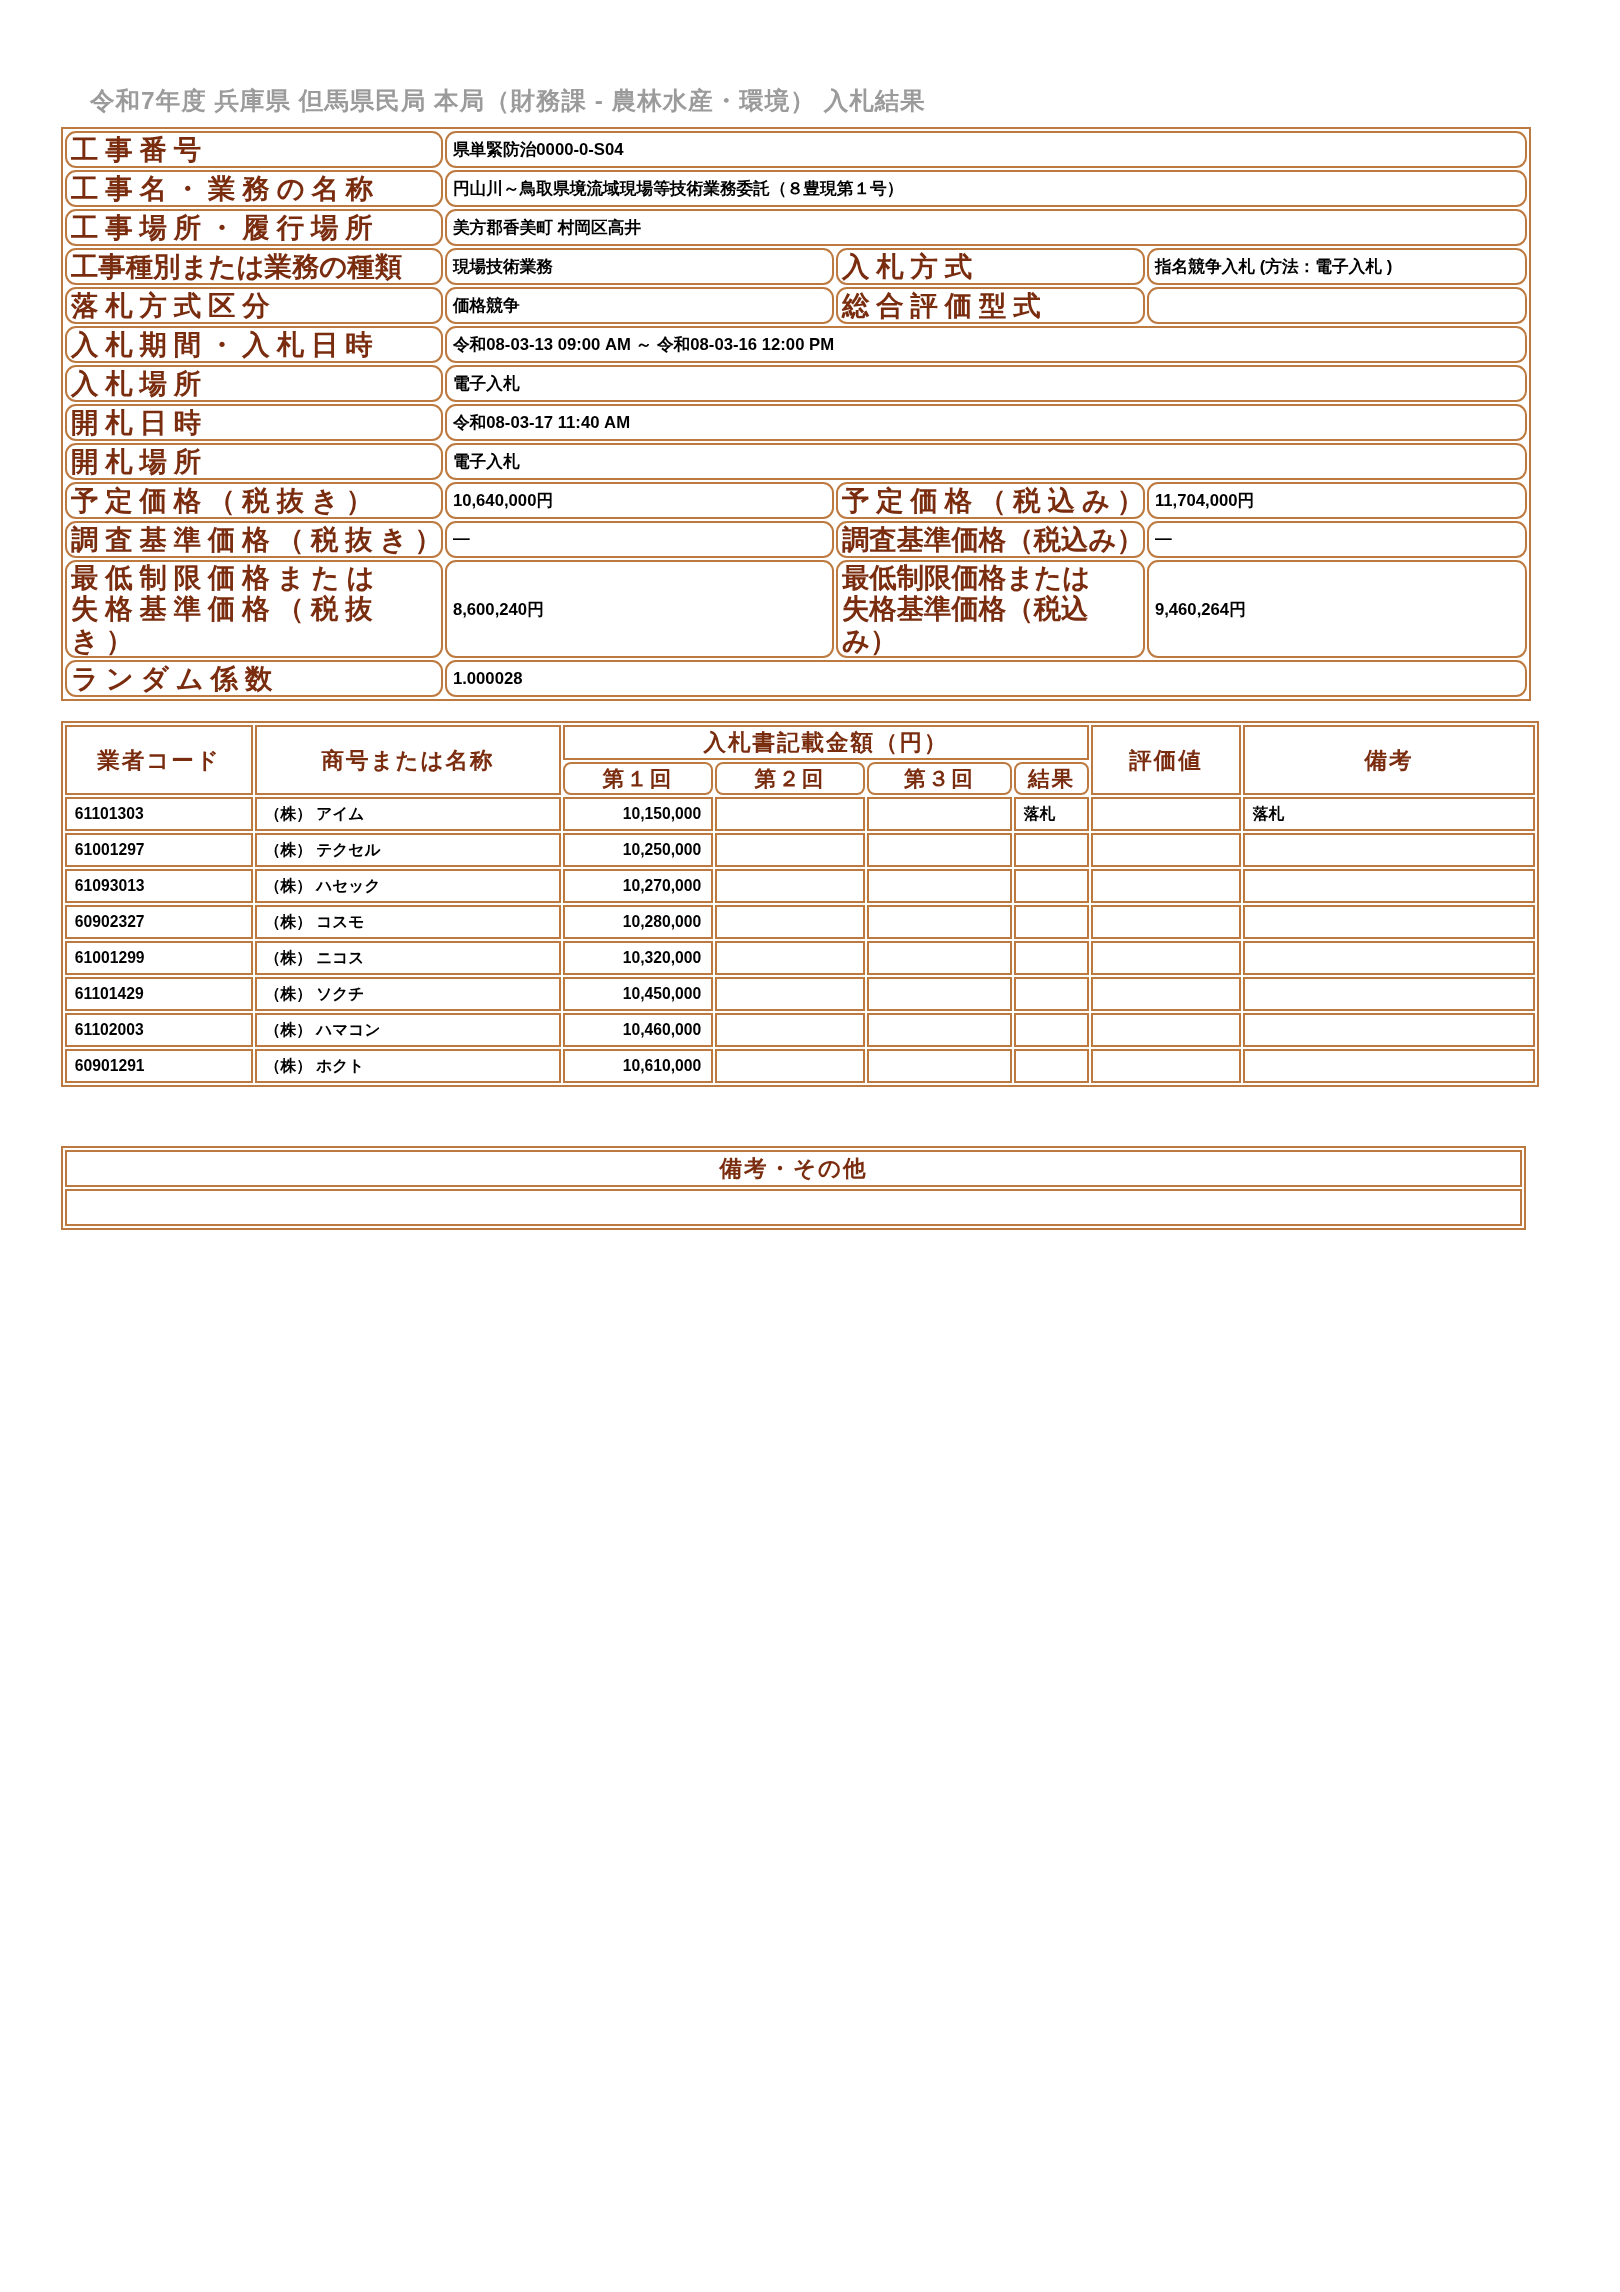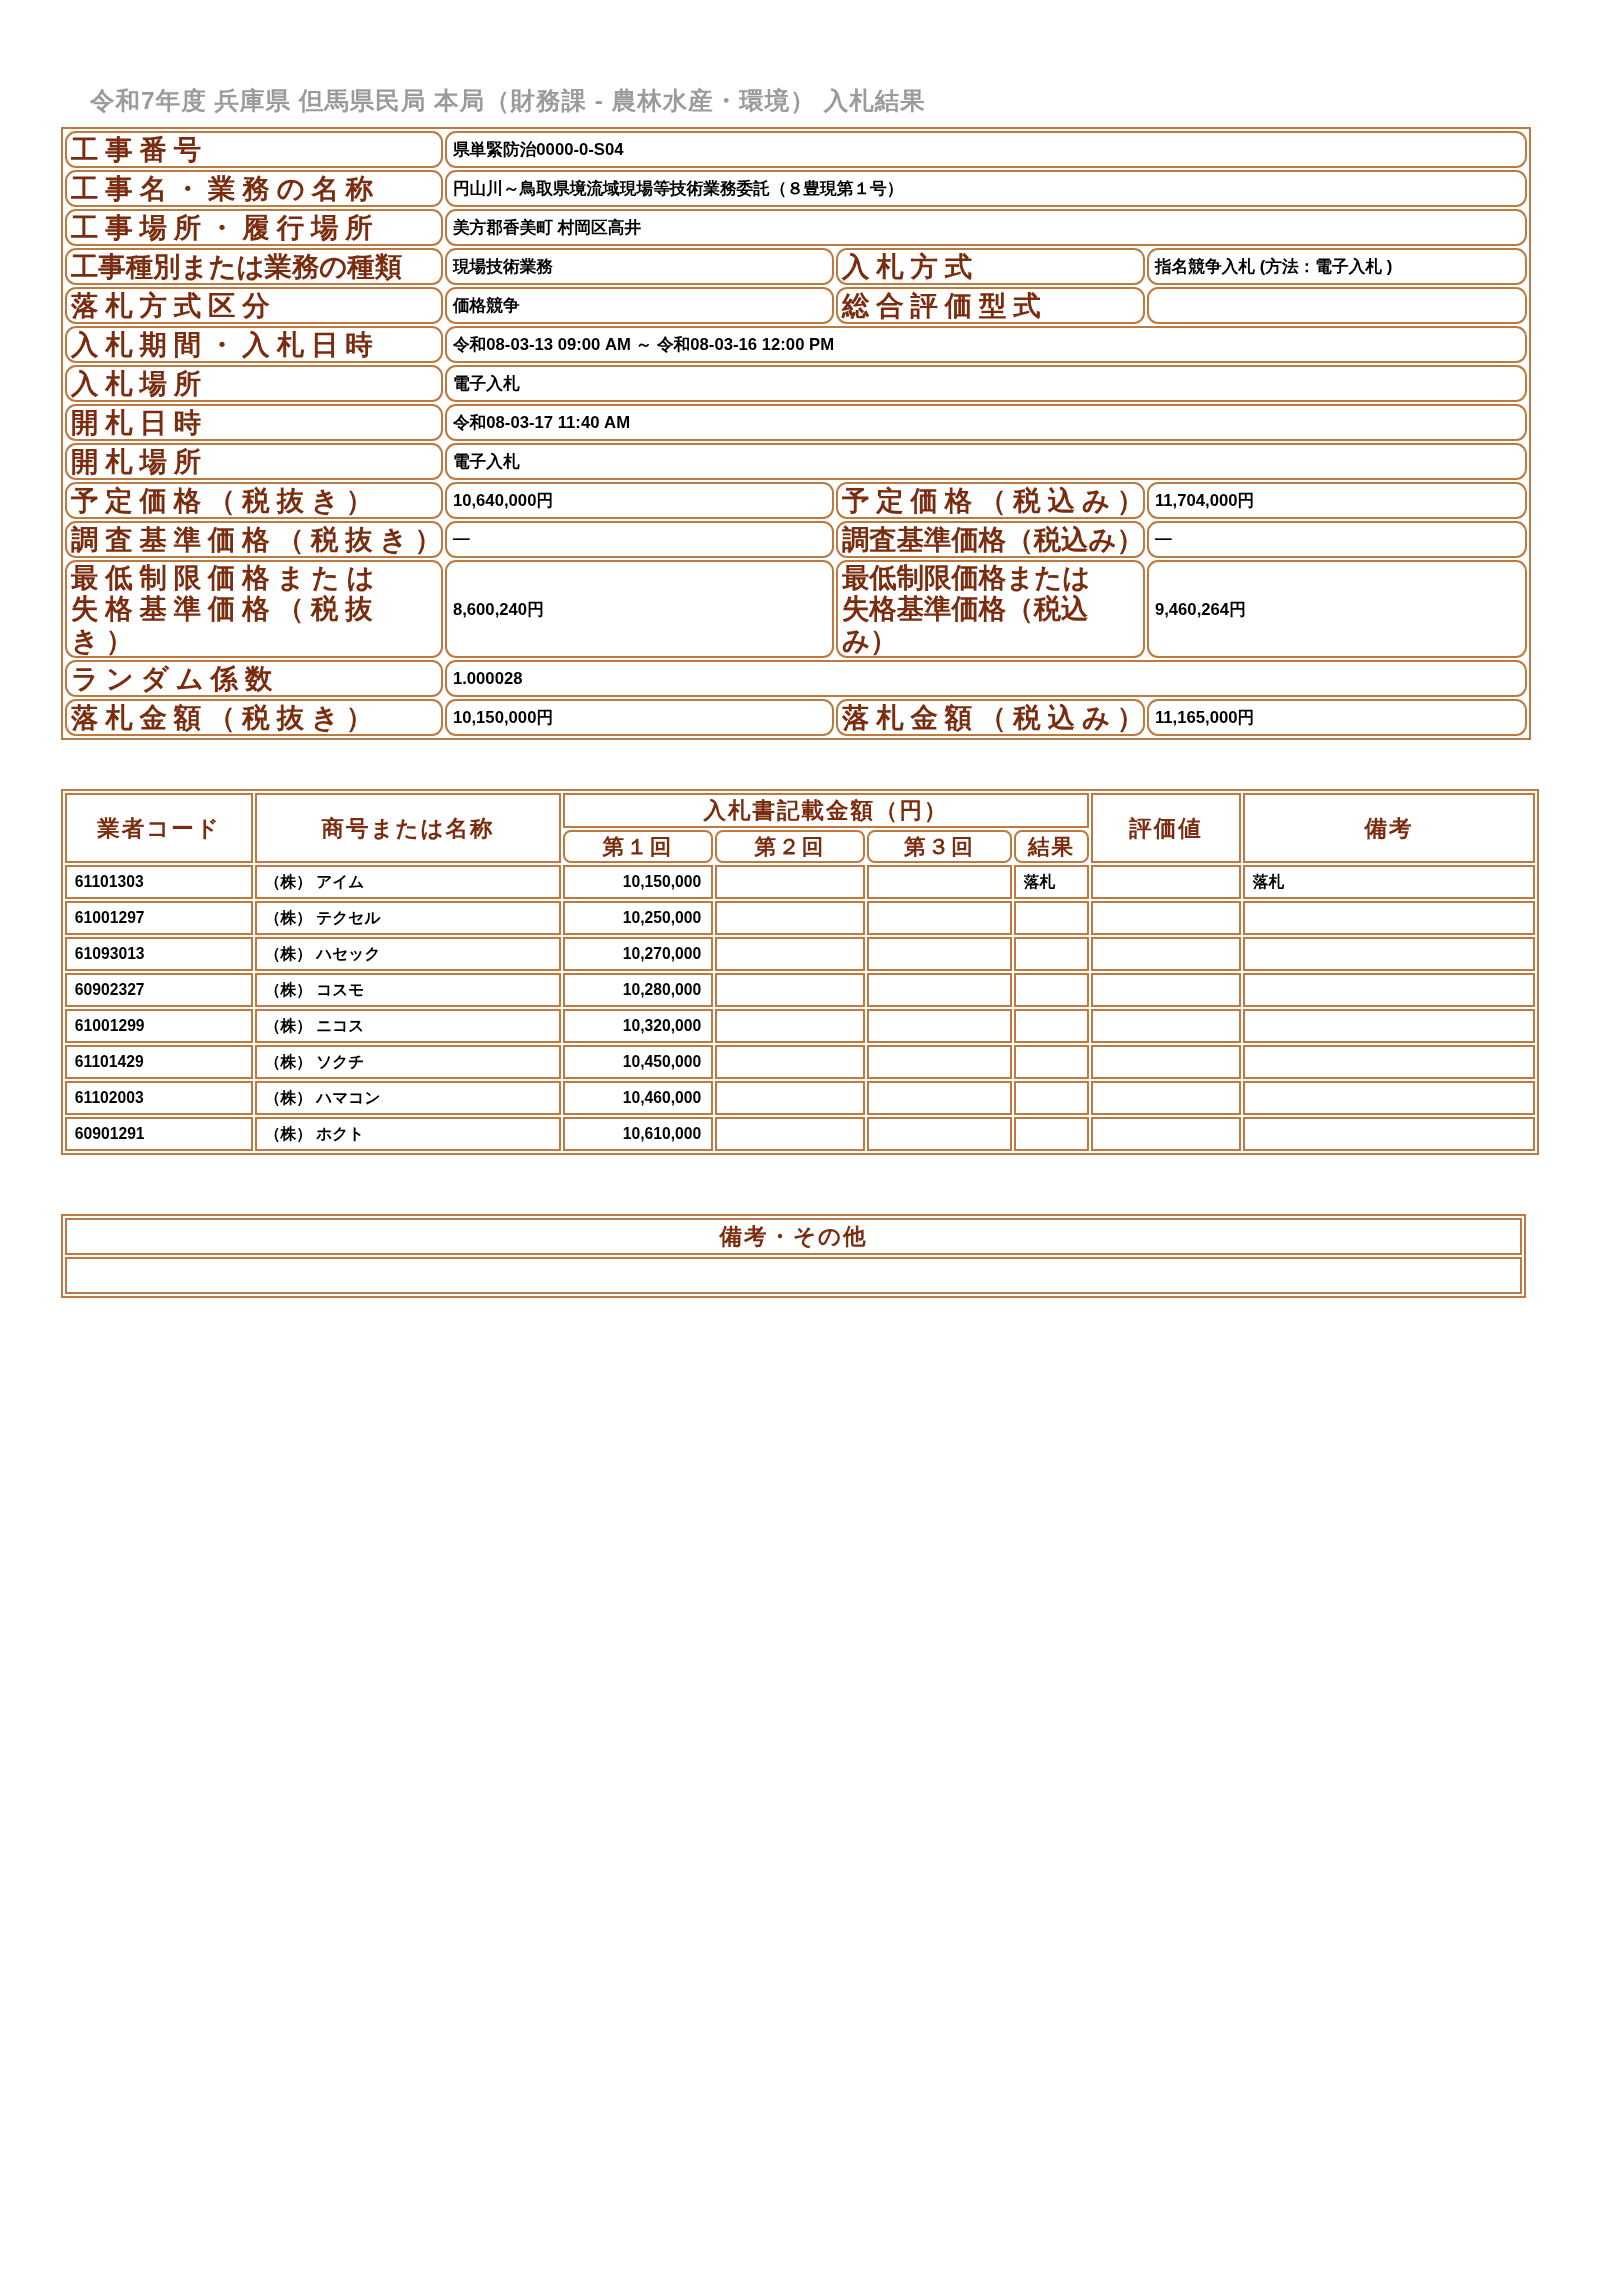--- a/index.html
+++ b/index.html
@@ -53,21 +53,21 @@
   }
   .lbl.tight{letter-spacing:0px;}
   .lbl.ml{white-space:pre-line;}
   .val{
     font-weight:bold;
     font-size:16.7px;
     padding:0 3.9px 0 5.9px;
     white-space:nowrap;
   }
   
-  .t2{margin-top:49px;}
+  .t2{margin-top:20px;}
   .t2 th{
     color:var(--label);
     font-weight:bold;
     font-size:22.5px;
     letter-spacing:2px;
     text-align:center;
     height:35px;
     white-space:nowrap;
     padding:0 2px;
   }
@@ -163,26 +163,20 @@
         <td class="lbl ml">最低制限価格または
 失格基準価格（税抜き）</td>
         <td class="val">8,600,240円</td>
         <td class="lbl ml tight">最低制限価格または
 失格基準価格（税込み）</td>
         <td class="val">9,460,264円</td>
       </tr>
       <tr>
         <td class="lbl">ランダム係数</td>
         <td class="val" colspan="3">1.000028</td>
-      </tr>
-      <tr>
-        <td class="lbl">落札金額（税抜き）</td>
-        <td class="val">10,150,000円</td>
-        <td class="lbl">落札金額（税込み）</td>
-        <td class="val">11,165,000円</td>
       </tr>
     </tbody>
   </table>
 
   <table class="t2">
     <colgroup>
       <col style="width:188px">
         <col style="width:306px">
         <col style="width:150px">
         <col style="width:150px">

